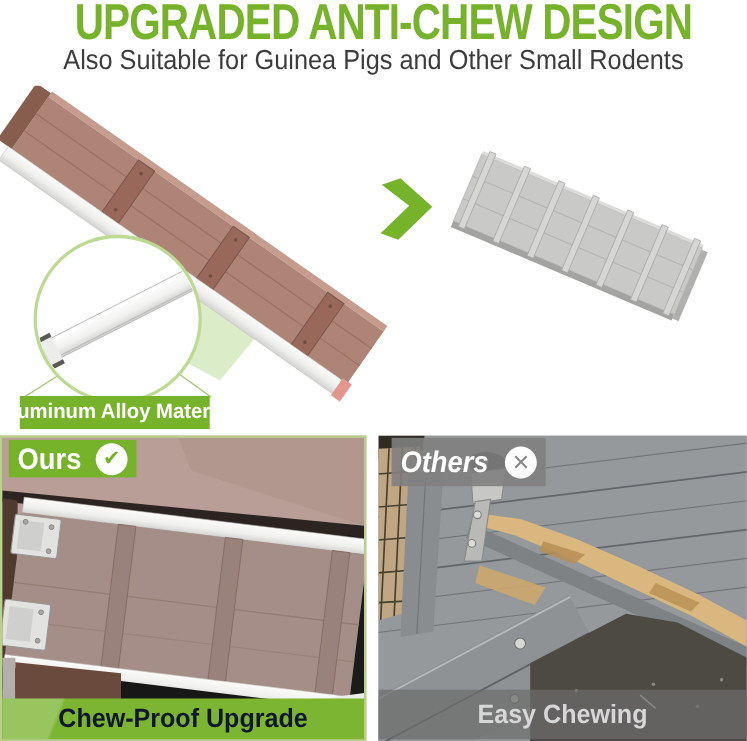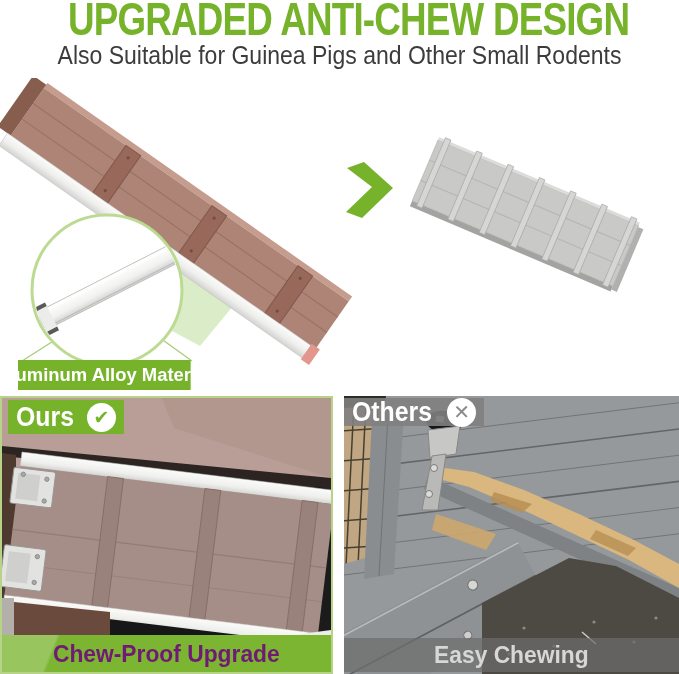--- a/index.html
+++ b/index.html
@@ -25,36 +25,36 @@
   
   .panel{position:absolute;top:396px;height:278px;overflow:hidden;box-sizing:border-box;padding-left:24px;}
   .panel.ours{left:0;width:333px;border:2px solid #b6d387;background:#b89e96;}
   .panel.others{left:344px;width:335px;background:#96999c;}
   .panel svg{position:absolute;top:0;left:0;display:block;}
 
   .badge{position:absolute;display:flex;align-items:center;gap:8px;padding:0 8px;
     font-weight:bold;color:#fff;white-space:nowrap;}
   .badge .label{transform:scaleX(0.92);transform-origin:0 50%;}
   .ours-badge{left:6px;top:2px;height:34px;background:#76b32b;font-size:27px;}
-  .others-badge{left:0;top:2px;height:28px;background:rgba(128,128,128,0.90);font-size:27px;}
+  .others-badge{left:12px;top:2px;height:44px;background:rgba(128,128,128,0.90);font-size:27px;font-style:italic;}
 
   .circle-icon{width:29px;height:29px;border-radius:50%;background:#ffffff;
     display:flex;align-items:center;justify-content:center;
     font-size:19px;font-weight:bold;line-height:1;
     font-family:"DejaVu Sans","Liberation Sans",sans-serif;}
   .circle-icon.check{color:#76b32b;}
   .circle-icon.cross{color:#8a8a8a;font-size:20px;}
 
   .caption{position:absolute;left:0;right:0;display:flex;align-items:center;justify-content:center;
     font-weight:bold;white-space:nowrap;}
   .caption .cap-text{transform:scaleX(0.95);transform-origin:50% 50%;}
-  .caption.ours-caption{bottom:0;height:37px;background:#7cb532;color:#701a75;font-size:24px;}
+  .caption.ours-caption{bottom:0;height:37px;background:#7cb532;color:#0f172a;font-size:24px;}
   .caption.ours-caption::before{content:"";position:absolute;inset:0;
     background:linear-gradient(112deg, rgba(255,255,255,0.22) 0 16%, rgba(255,255,255,0) 17%);}
-  .caption.others-caption{bottom:2px;height:34px;background:rgba(108,108,108,0.72);
+  .caption.others-caption{bottom:2px;height:45px;background:rgba(108,108,108,0.72);
     color:#d7d7d7;font-size:24px;}
 </style>
 </head>
 <body>
 
 <div class="canvas">
 
   <div class="headline">UPGRADED ANTI-CHEW DESIGN</div>
   <div class="subtitle">Also Suitable for Guinea Pigs and Other Small Rodents</div>
 

